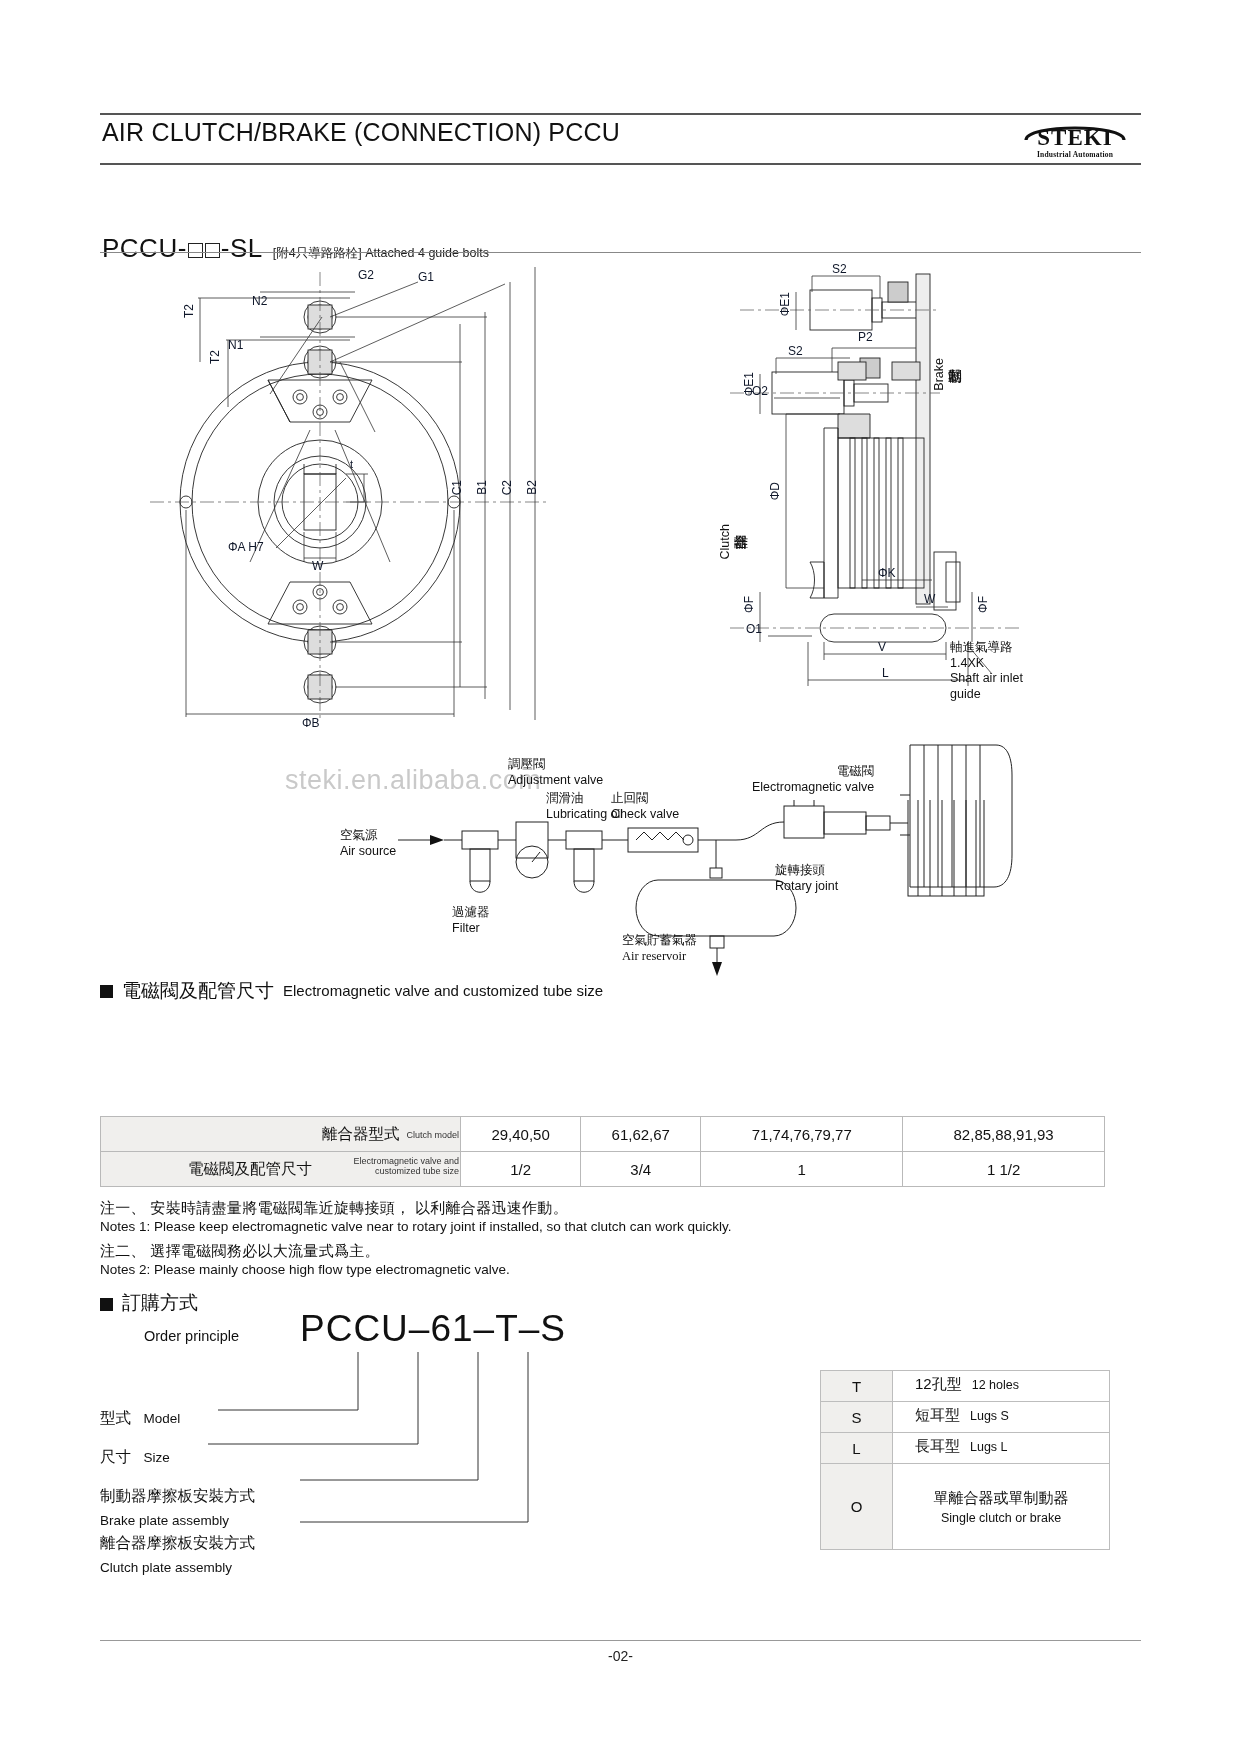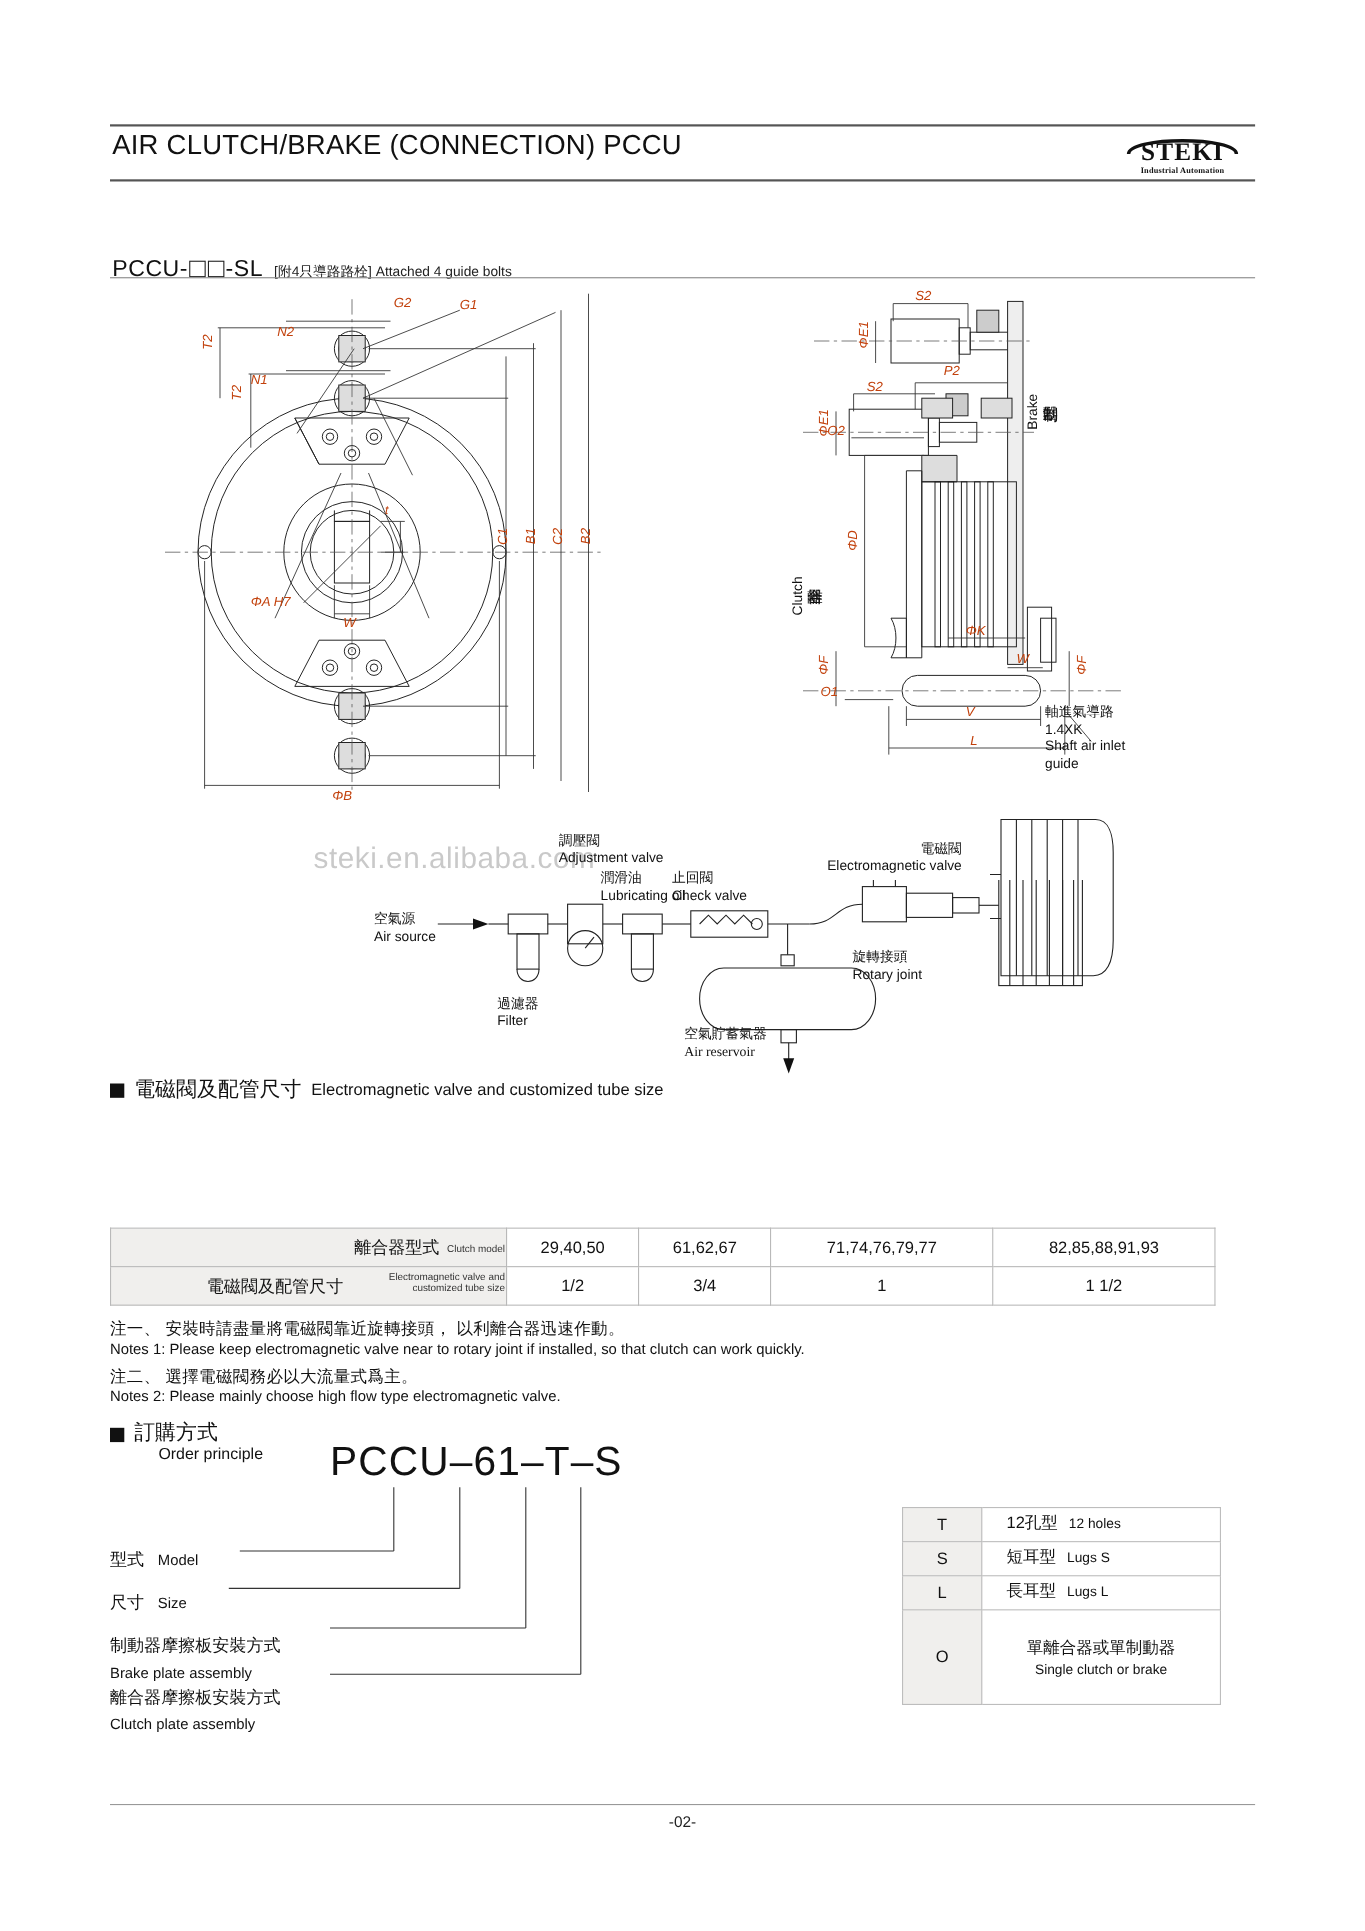--- a/index.html
+++ b/index.html
@@ -21,21 +21,21 @@
   .page-title {
     position:absolute; left:102px; top:118px;
     font-size:25px; letter-spacing:0.2px; color:#111; white-space:nowrap;
   }
   .logo-wrap { position:absolute; left:1020px; top:118px; width:110px; text-align:center; }
   .logo-svg { display:block; }
   .logo-tag { font-size:7.5px; font-family:"Liberation Serif", serif; font-weight:bold; letter-spacing:.2px; color:#111; margin-top:-2px;}
 
   
   .model-line { position:absolute; left:102px; top:233px; display:flex; align-items:baseline; gap:10px; }
-  .model-code { font-size:21px; letter-spacing:.5px; }
+  .model-code { font-size:26px; letter-spacing:.5px; }
   .model-box { display:inline-block; width:15px; height:15px; border:1.4px solid #222; vertical-align:-1px; margin:0 1px;}
   .model-note { font-size:12.5px; color:#222; }
   .sub-rule { position:absolute; left:100px; right:100px; top:252px; height:1px; background:#888; }
 
   
   .dwg { position:absolute; }
   .dwg svg { display:block; }
 
   
   .sec { position:absolute; display:flex; align-items:flex-start; gap:9px; }
@@ -76,21 +76,21 @@
   .legend td.v.stack .cn { display:block; font-size:15px; }
   .legend td.v.stack .en { display:block; margin-left:0; margin-top:3px; font-size:12.5px; }
 
   
   .foot-rule { position:absolute; left:100px; right:100px; top:1640px; height:1px; background:#999; }
   .foot-num { position:absolute; left:0; right:0; top:1648px; text-align:center; font-size:14px; color:#222;}
 
   
   .wm { position:absolute; left:285px; top:765px; font-size:27px; color:rgba(120,120,120,.40); letter-spacing:.5px; font-family:"Liberation Sans", sans-serif; }
 
-  .lbl-abs { position:absolute; font-size:12px; color:#c2410c; white-space:nowrap;font-style:italic; }
+  .lbl-abs { position:absolute; font-size:12px; color:#0f172a; white-space:nowrap; }
   .lbl-abs.sm { font-size:11px; }
   .vert { writing-mode:vertical-rl; transform:rotate(180deg); }
   .vert-cn { writing-mode:vertical-rl; font-size:14px; line-height:1.1; }
 </style>
 </head>
 <body>
 
 <div class="page">
 
   <div class="hdr-rule top"></div>
@@ -494,21 +494,21 @@
     <div class="note-cn">注一、 安裝時請盡量將電磁閥靠近旋轉接頭， 以利離合器迅速作動。</div>
     <div class="note-en">Notes 1: Please keep electromagnetic valve near to rotary joint if installed, so that clutch can work quickly.</div>
     <div class="note-cn" style="margin-top:8px;">注二、 選擇電磁閥務必以大流量式爲主。</div>
     <div class="note-en">Notes 2: Please mainly choose high flow type electromagnetic valve.</div>
   </div>
 
   <div class="sec order-head">
     <span class="sq"></span>
     <span>
       <span class="txt-cn" style="display:block;">訂購方式</span>
-      <span class="txt-en" style="display:block; margin-top:0; margin-left:22px;">Order principle</span>
+      <span class="txt-en" style="display:block; margin-top:14px; margin-left:22px;">Order principle</span>
     </span>
   </div>
 
   <div class="order-code">PCCU–61–T–S</div>
 
   <svg class="leader-svg" width="560" height="230" viewBox="0 0 560 230">
     <g stroke="#333" fill="none" stroke-width="1">
       <line x1="258" y1="12" x2="258" y2="70"></line>
       <line x1="258" y1="70" x2="118" y2="70"></line>
       <line x1="318" y1="12" x2="318" y2="104"></line>

